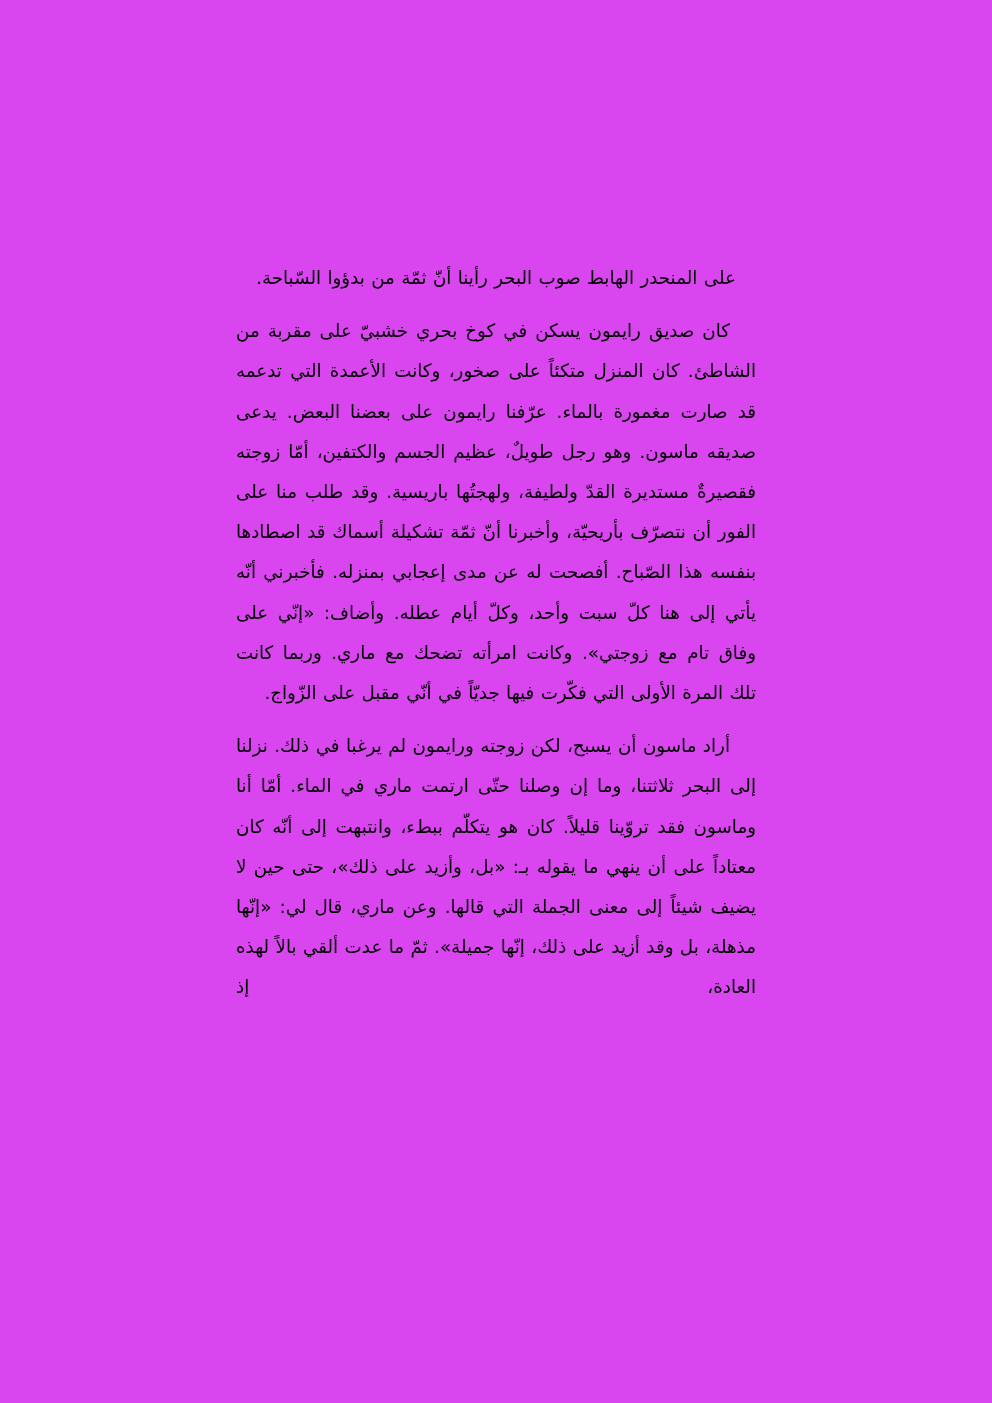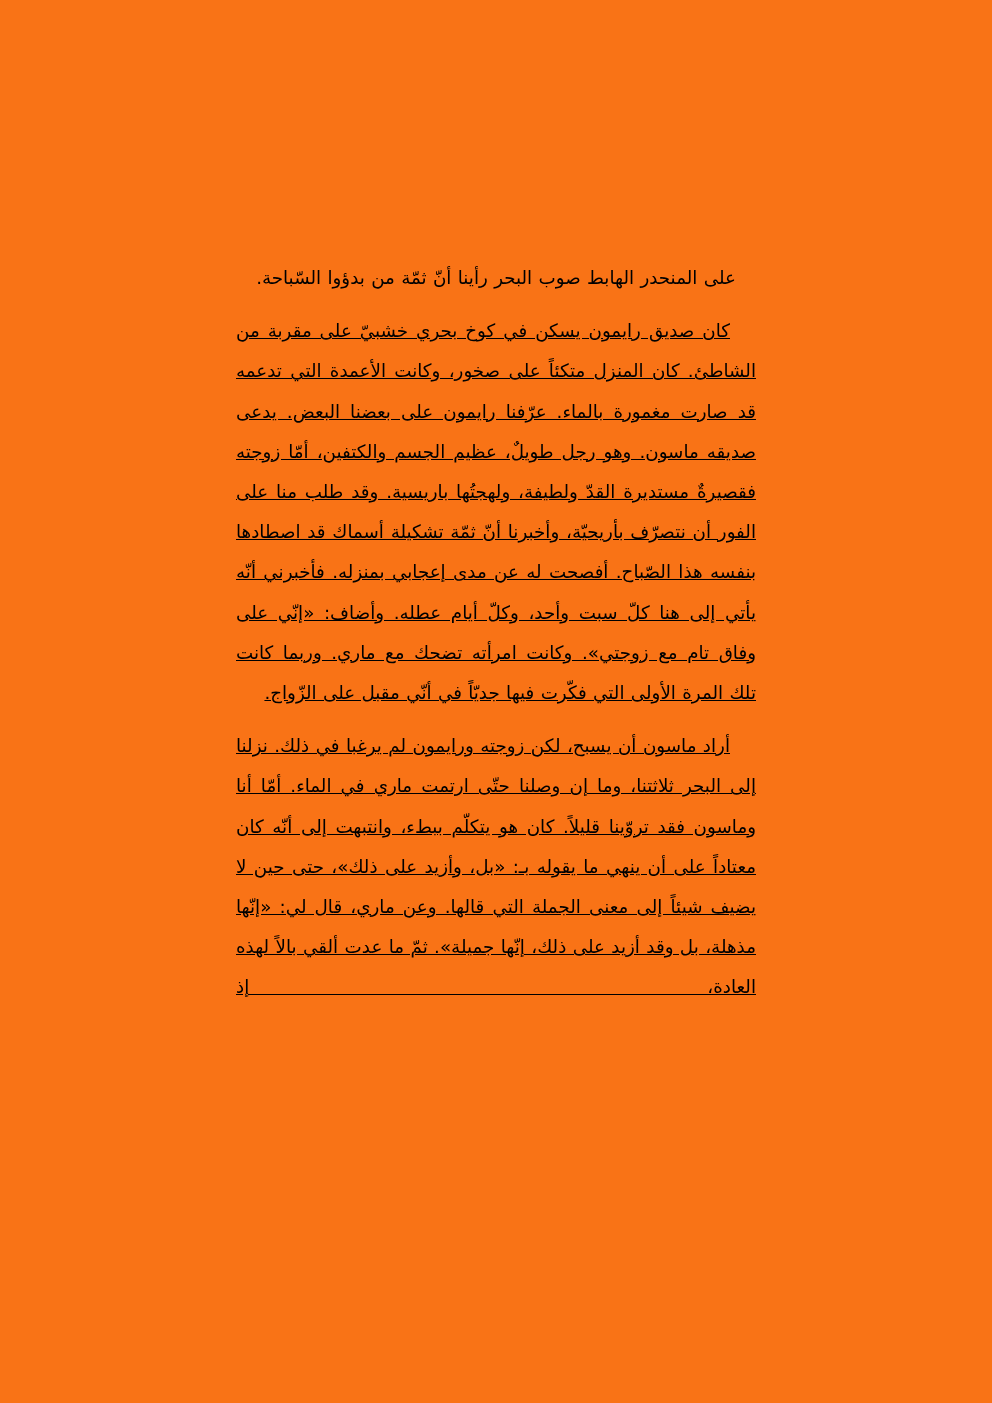--- a/index.html
+++ b/index.html
@@ -12,21 +12,21 @@
     width: 992px;
     height: 1403px;
     position: relative;
     overflow: hidden;
     font-family: "DejaVu Sans", sans-serif;
   }
 
   .page {
     position: absolute;
     inset: 0;
-    background: #f97316;
+    background: #d946ef;
   }
 
   .text-block {
     position: absolute;
     left: 236px;
     top: 258px;
     width: 520px;
   }
 
   .para {
@@ -38,21 +38,20 @@
     font-family: "DejaVu Sans", sans-serif;
     font-size: 18.3px;
     line-height: 40.2px;
     color: #000000;
     letter-spacing: 0;
     word-spacing: 0.5px;
   }
 
   .para.indent {
     text-indent: 26px;
-    text-decoration: underline;
   }
 
   .para + .para {
     margin-top: 13px;
   }
 
   
   .para.last-center { text-align-last: center; }
   .para.last-start  { text-align-last: right; }
   .para.last-just   { text-align-last: justify; }

